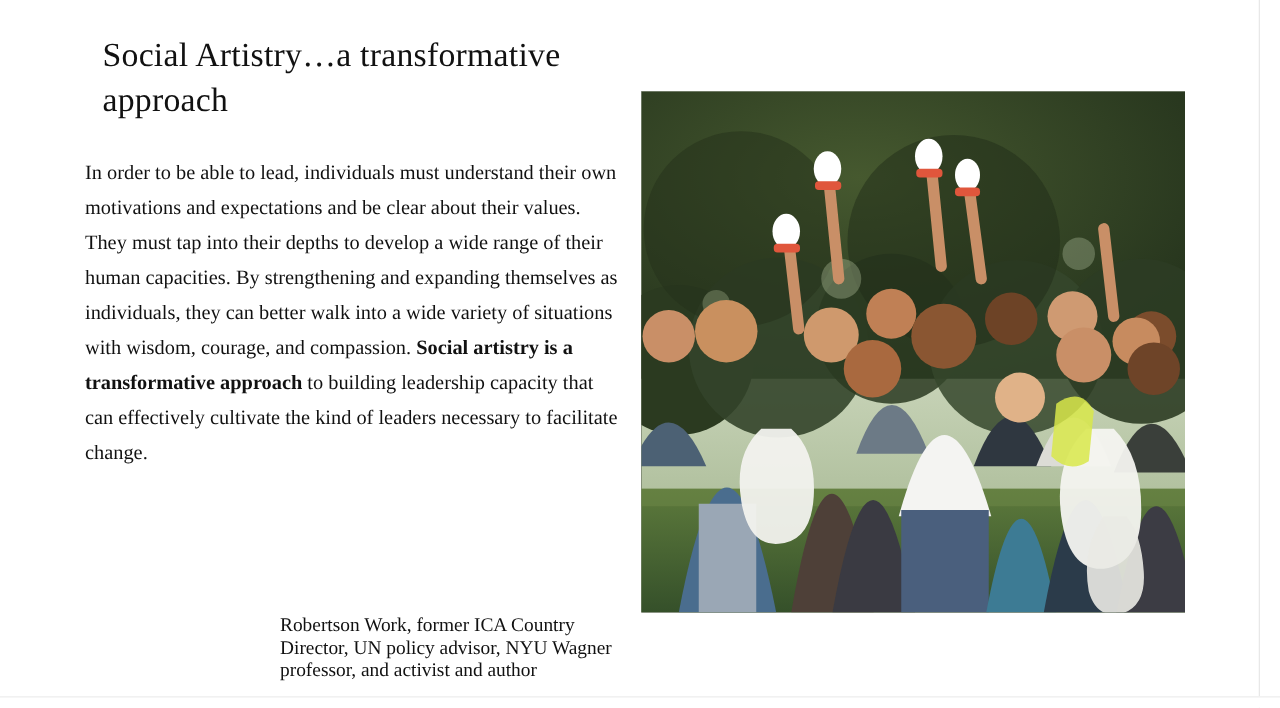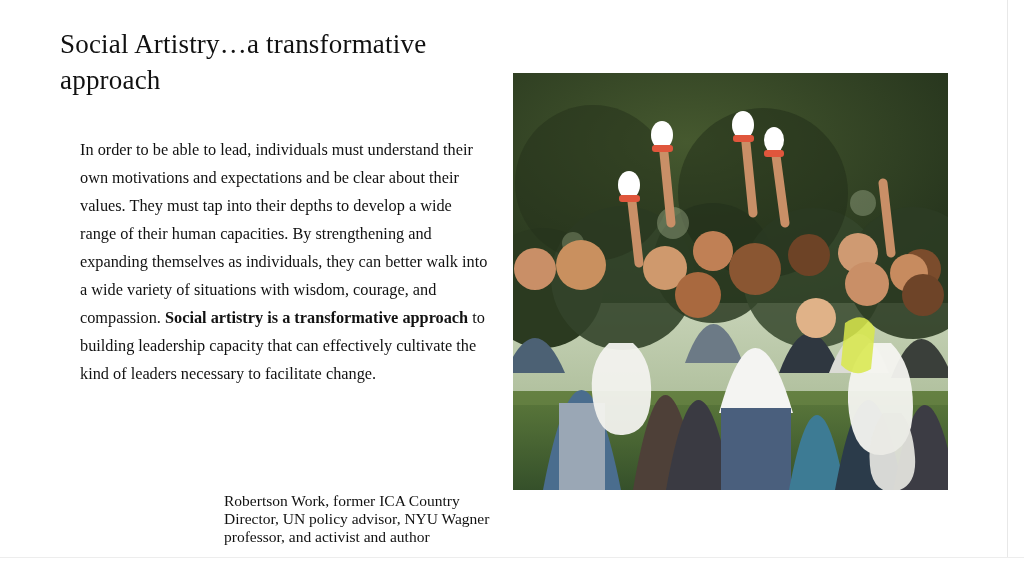--- a/index.html
+++ b/index.html
@@ -34,41 +34,41 @@
     position: absolute;
     left: 0;
     bottom: 0;
     width: 1024px;
     height: 8px;
     background: #ffffff;
     border-top: 1px solid #ededed;
   }
   .title {
     position: absolute;
-    left: 60px;
+    left: 82px;
     top: 26px;
     width: 430px;
     font-size: 27px;
     line-height: 1.35;
     font-family: "Liberation Serif", serif;
     color: #111111;
     letter-spacing: 0.2px;
   }
   .body-text {
     position: absolute;
     left: 68px;
     top: 124px;
     width: 432px;
     font-size: 16.3px;
     line-height: 1.72;
     text-align: left;
     color: #111111;
   }
   .body-text p {
-    margin: 12px;
+    margin: 0;
     text-indent: 0;
   }
   .body-text .bold {
     font-weight: bold;
   }
   .attribution {
     position: absolute;
     left: 224px;
     top: 492px;
     width: 270px;

